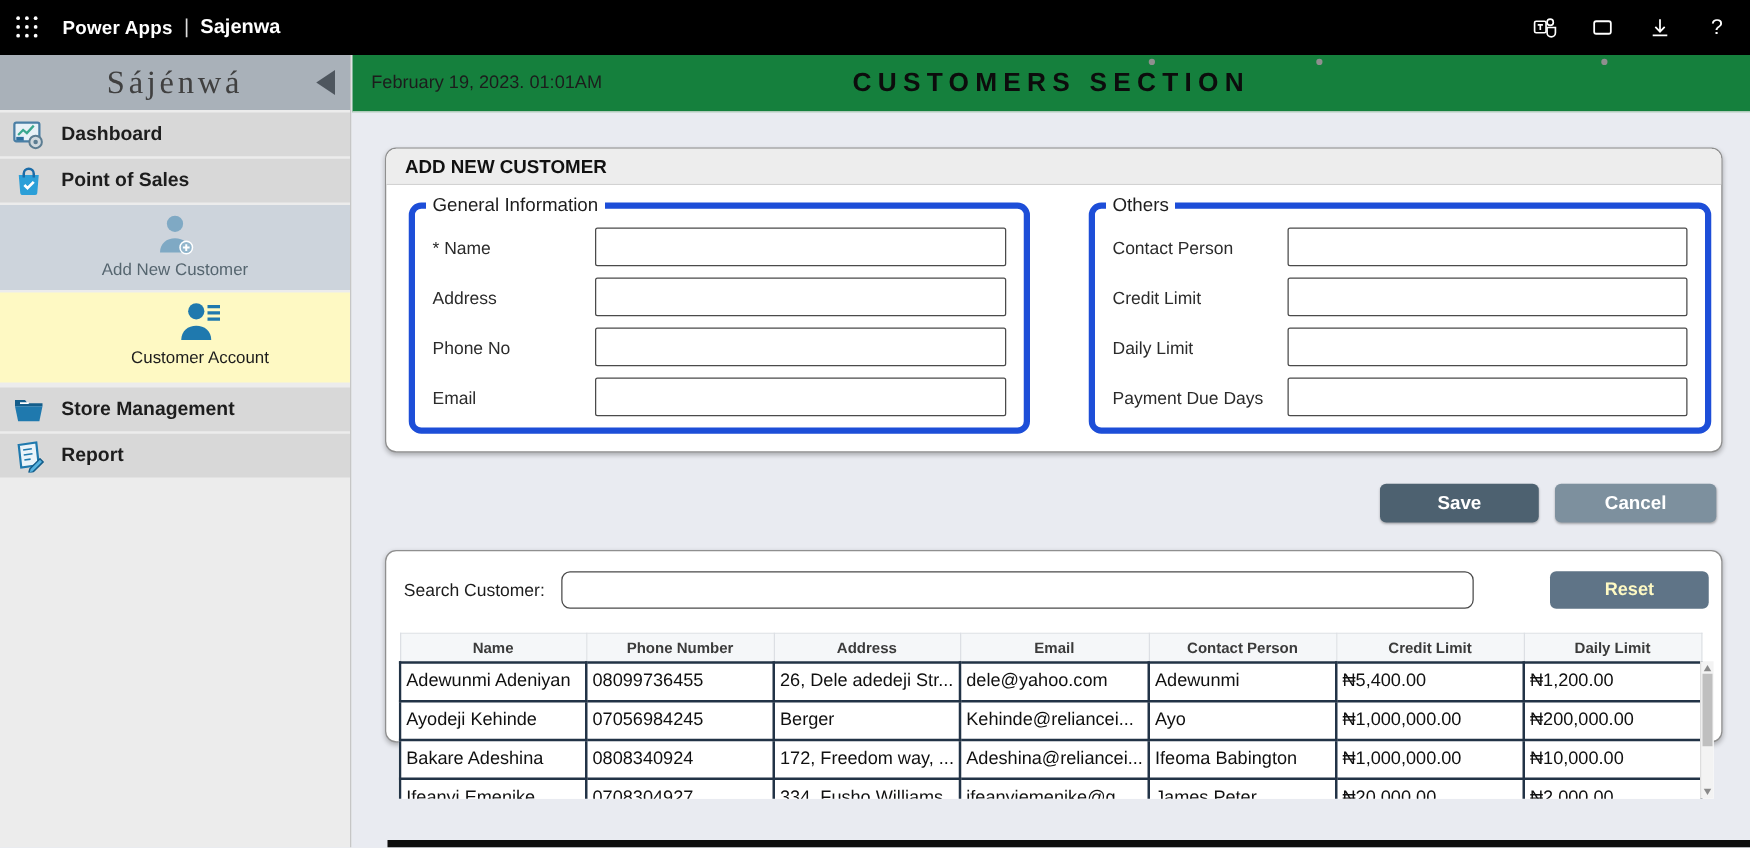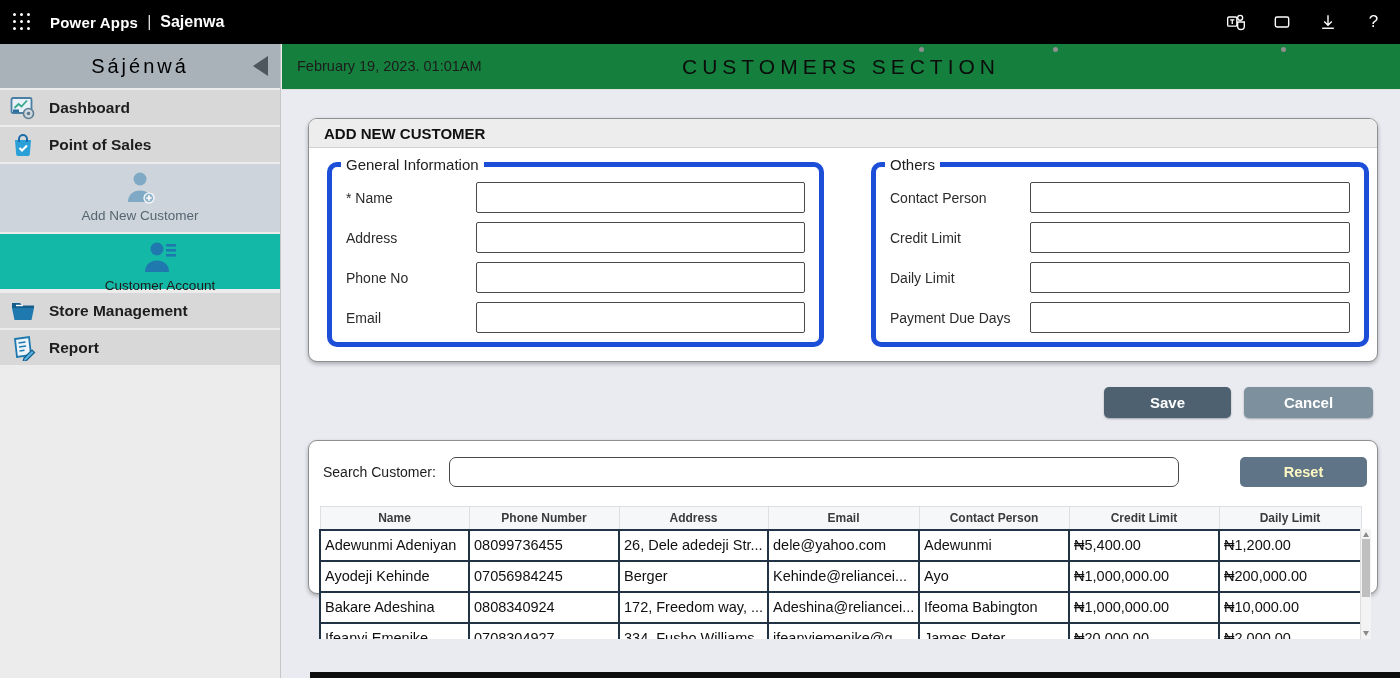--- a/index.html
+++ b/index.html
@@ -14,40 +14,40 @@
   .topbar-sep { margin:0 9px; font-weight:400; color:#ddd; }
   .topbar-env { font-weight:700; }
   .topbar-icons { margin-left:auto; margin-right:16px; display:flex; gap:25px; align-items:center; }
   .tb-icon { width:21px; height:21px; display:flex; align-items:center; justify-content:center; cursor:pointer; }
   .tb-icon svg { width:20px; height:20px; }
   .help-q { font-size:17px; color:#fff; font-weight:400; }
 
   
   .sidebar { position:absolute; left:0; top:44px; width:281px; height:634px; background:#ececec; border-right:1px solid #c6c6c6; z-index:20; }
   .side-header { height:44px; background:#a9b1b9; display:flex; align-items:center; justify-content:center; position:relative; }
-  .side-logo { color:#000000; font-size:20px; font-weight:300; letter-spacing:3px; font-family:Liberation Sans, sans-serif; }
+  .side-logo { color:#404040; font-size:26px; font-weight:300; letter-spacing:3px; font-family:Liberation Serif, serif; }
   .collapse-btn { position:absolute; right:12px; top:12px; width:0; height:0; border-top:10px solid transparent; border-bottom:10px solid transparent; border-right:15px solid #4e565e; cursor:pointer; }
   .menu { margin-top:2px; }
   .menu-item { height:35px; background:#d8d8d8; margin-bottom:2px; display:flex; align-items:center; padding-left:9px; gap:13px; cursor:pointer; }
   .menu-item .mi-icon { width:27px; height:27px; display:flex; align-items:center; justify-content:center; }
   .mi-icon svg { width:26px; height:26px; }
   .menu-label { font-size:15.5px; font-weight:700; color:#1d1d1d; }
   .submenu-item { text-align:center; cursor:pointer; padding-top:7px; }
   .submenu-item.selected { background:#cdd4dc; height:68px; margin-bottom:2px; }
-  .submenu-item.plain { background:#14b8a6; height:55px; margin-bottom:4px;padding-left:40px; }
+  .submenu-item.plain { background:#fef9c3; height:72px; margin-bottom:4px;padding-left:40px; }
   .submenu-item svg { width:38px; height:34px; display:block; margin:0 auto; }
   .submenu-label { display:block; font-size:13.5px; margin-top:3px; }
   .submenu-item.selected .submenu-label { color:#55656f; }
   .submenu-item.plain .submenu-label { color:#1c1c1c; }
 
   
   .main { position:absolute; left:282px; top:44px; width:1118px; height:634px; }
   .main-header { height:46px; background:#15803d; position:relative; border-bottom:1px solid #e3e3e3; }
   .date-text { position:absolute; left:15px; top:14px; font-size:14.5px; color:#1c1c1c; }
-  .page-title { position:absolute; left:0; right:0; top:11px; text-align:center; font-size:21px; font-weight:400; letter-spacing:5px; color:#0c0c0c; }
+  .page-title { position:absolute; left:0; right:0; top:11px; text-align:center; font-size:21px; font-weight:700; letter-spacing:5px; color:#0c0c0c; }
   .hdot { position:absolute; top:3px; width:5px; height:5px; border-radius:50%; background:#8f8f8f; }
   .main-body { position:absolute; top:46px; left:0; right:0; bottom:0; background:#e9ebf1; }
 
   
   .panel { position:absolute; background:#fff; border:1px solid #8f8f8f; border-radius:9px; box-shadow:0 2px 4px rgba(0,0,0,.28); }
   .panel-form { left:26px; top:28px; width:1070px; height:244px; }
   .panel-form-header { height:29px; background:#ededed; border-bottom:1px solid #d2d2d2; border-radius:8px 8px 0 0; display:flex; align-items:center; padding-left:15px; font-size:15px; font-weight:700; color:#111; }
   fieldset { position:absolute; border:5px solid #1d4ed8; border-radius:10px; }
   legend { font-size:15px; color:#1d1d1d; margin-left:9px; padding:0 5px; }
   .fs-general { left:18px; top:37px; width:497px; height:191px; }

